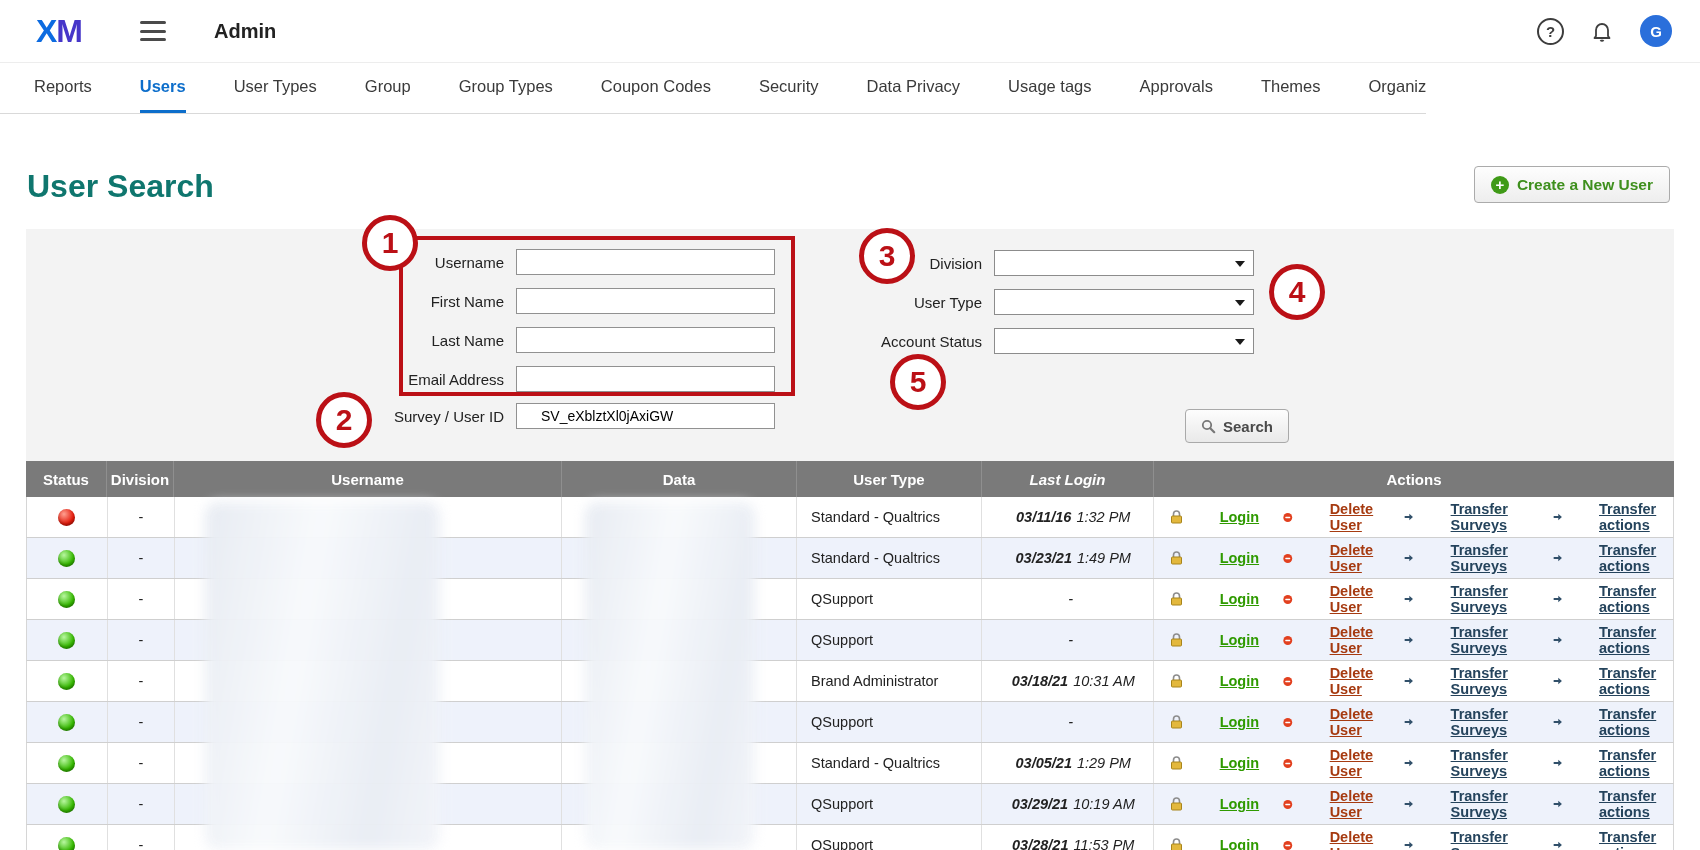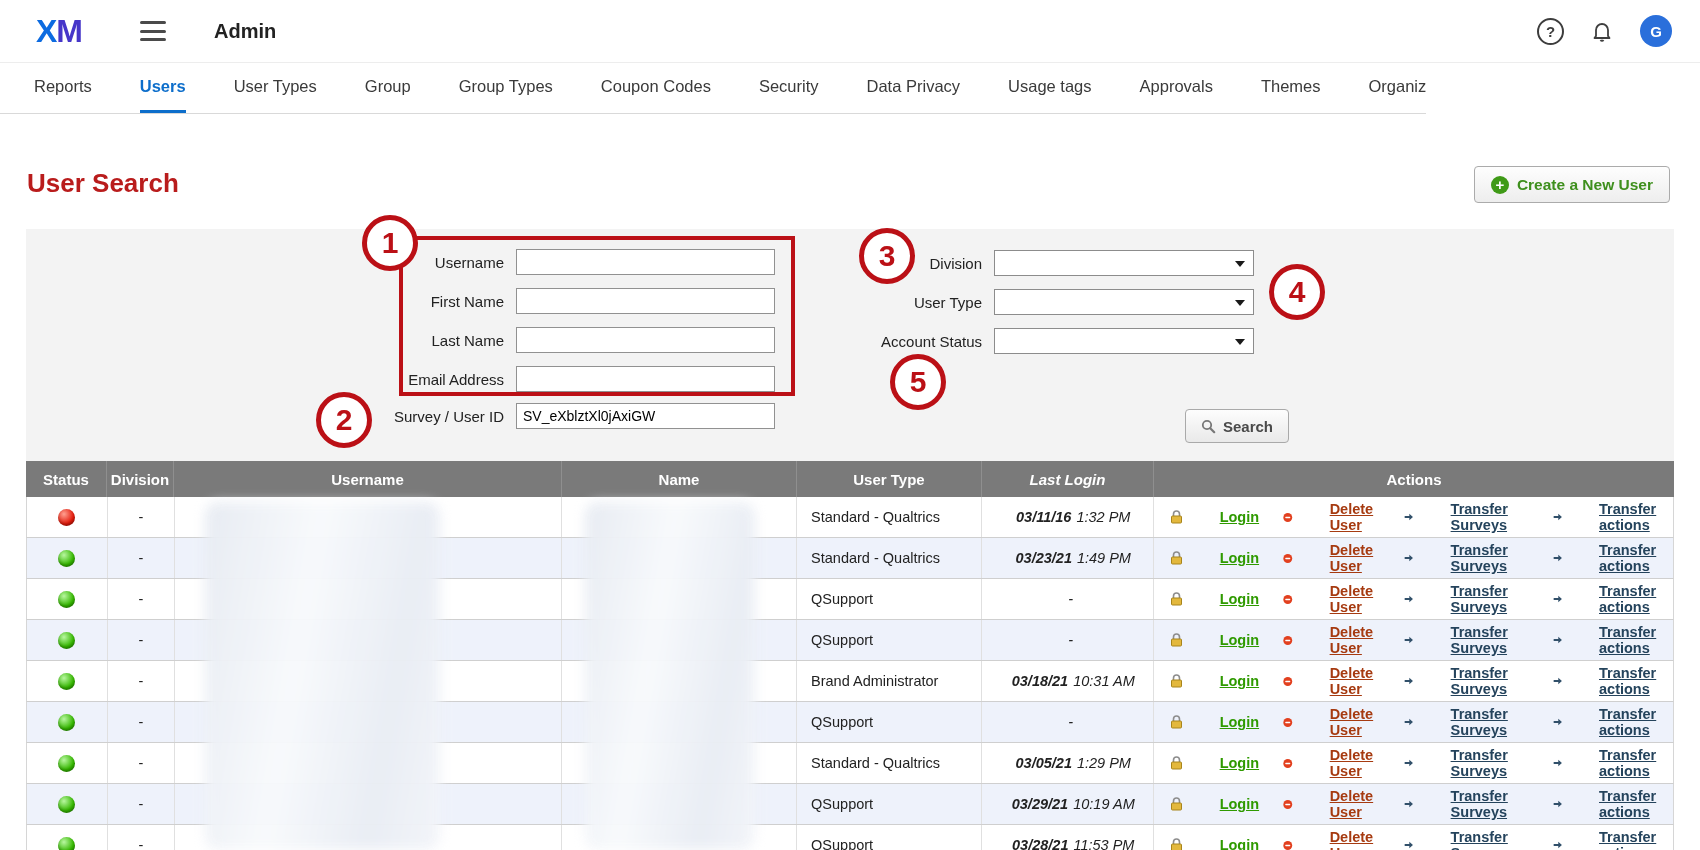--- a/index.html
+++ b/index.html
@@ -19,30 +19,30 @@
   .help-circle { width:27px; height:27px; border:2px solid #3d3d3d; border-radius:50%; display:flex; align-items:center; justify-content:center; font-size:15px; font-weight:700; color:#3d3d3d; cursor:pointer; }
   .bell { cursor:pointer; display:flex; }
   .avatar { width:32px; height:32px; border-radius:50%; background:#2a6fdb; color:#fff; font-size:15px; font-weight:700; display:flex; align-items:center; justify-content:center; cursor:pointer; }
 
   
   .nav { position:absolute; left:0; top:63px; width:1426px; height:51px; background:#fff; border-bottom:1px solid #d9d9d9; display:flex; align-items:stretch; gap:48px; padding-left:34px; white-space:nowrap; overflow:hidden; z-index:4; }
   .nav-item { display:flex; align-items:center; font-size:16.5px; color:#3a3a3a; cursor:pointer; border-bottom:3px solid transparent; }
   .nav-item.active { color:#0d6ecb; font-weight:700; border-bottom-color:#0d6ecb; }
 
   
-  .page-title { position:absolute; left:27px; top:168px; font-size:26px; font-weight:700; color:#b91c1c; }
+  .page-title { position:absolute; left:27px; top:168px; font-size:32px; font-weight:700; color:#0f766e; }
   .create-btn { position:absolute; right:30px; top:166px; height:37px; padding:0 16px; display:flex; align-items:center; gap:8px; background:linear-gradient(#fefefe,#ededed); border:1px solid #ababab; border-radius:4px; cursor:pointer; }
   .create-btn .plus { width:18px; height:18px; border-radius:50%; background:#3f9a17; color:#fff; font-size:15px; font-weight:700; display:flex; align-items:center; justify-content:center; line-height:1; }
   .create-btn .lbl { font-size:15.5px; font-weight:700; color:#3e8f1d; }
 
   
   .panel { position:absolute; left:26px; top:229px; width:1648px; height:232px; background:#f3f3f3; }
   .form-row { position:absolute; display:flex; align-items:center; z-index:2; }
   .flabel { width:516px; padding-right:12px; text-align:right; font-size:15px; color:#222; }
-  .ftext { width:259px; height:26px; border:1px solid #919191; background:#fff; font-family:"Liberation Sans",sans-serif; font-size:14px; padding:0 6px; }
+  .ftext { width:259px; height:26px; border:1px solid #919191; background:#fff; font-family:"Liberation Sans",sans-serif; font-size:14px; padding:0 24px; }
   .select-row { position:absolute; left:764px; display:flex; align-items:center; z-index:2; }
   .slabel { width:230px; padding-right:12px; text-align:right; font-size:15px; color:#222; }
   .fselect { position:relative; width:260px; height:26px; border:1px solid #8c8c8c; background:#fff; cursor:pointer; }
   .chev { position:absolute; right:8px; top:10px; width:0; height:0; border-left:5px solid transparent; border-right:5px solid transparent; border-top:6px solid #1a1a1a; }
   .search-btn { position:absolute; left:1185px; top:409px; width:104px; height:34px; display:flex; align-items:center; justify-content:center; gap:7px; background:linear-gradient(#fdfdfd,#e9e9e9); border:1px solid #a9a9a9; border-radius:4px; font-size:15px; font-weight:700; color:#4a4a4a; cursor:pointer; z-index:2; }
 
   
   .anno-rect { position:absolute; left:399px; top:236px; width:396px; height:160px; border:4px solid #bb1016; z-index:8; }
   .anno-circle { position:absolute; z-index:9; width:56px; height:56px; border:5px solid #bb1016; border-radius:50%; background:#fff; display:flex; align-items:center; justify-content:center; font-size:30px; font-weight:700; color:#bb1016; }
   #anno-1 { left:362px; top:215px; }
@@ -177,21 +177,21 @@
         <path d="M9.2 9.2l4 4" stroke="#777" stroke-width="2.2" stroke-linecap="round"></path>
       </svg>
     <span>Search</span>
   </div>
 
   <div class="table">
     <div class="thead">
       <div class="th c-status">Status</div>
       <div class="th c-division">Division</div>
       <div class="th c-username">Username</div>
-      <div class="th c-name">Name</div>
+      <div class="th c-name">Data</div>
       <div class="th c-usertype" style="padding-left:0;justify-content:center">User Type</div>
       <div class="th c-lastlogin">Last Login</div>
       <div class="th c-actions" style="padding-left:0;justify-content:center;border-right:none">Actions</div>
     </div>
     <div class="tbody">
         <div class="trow">
       <div class="cell c-status">
             <span class="dot red"></span>
           </div>
       <div class="cell c-division">-</div>

